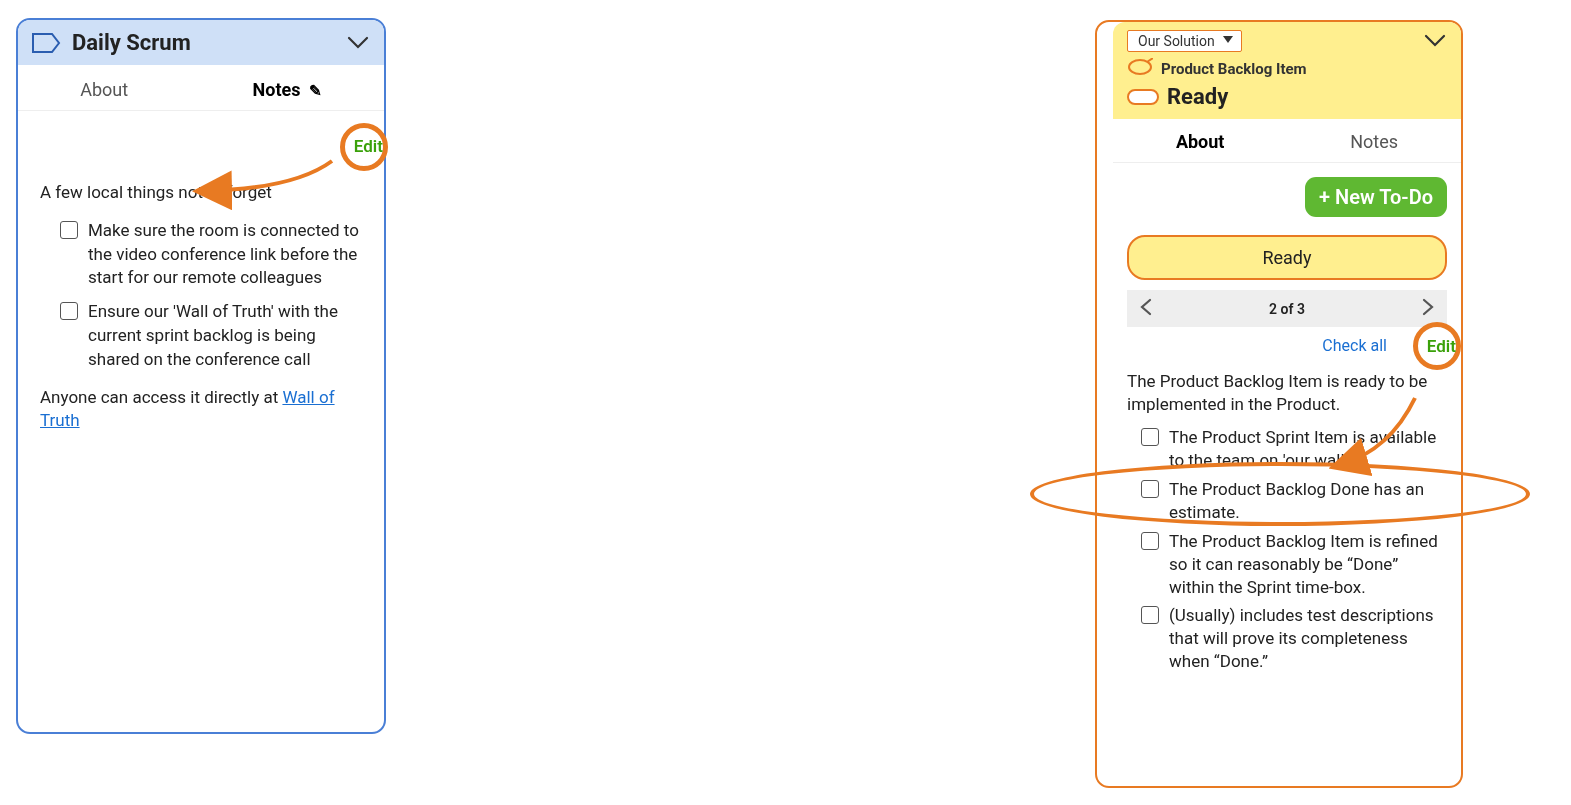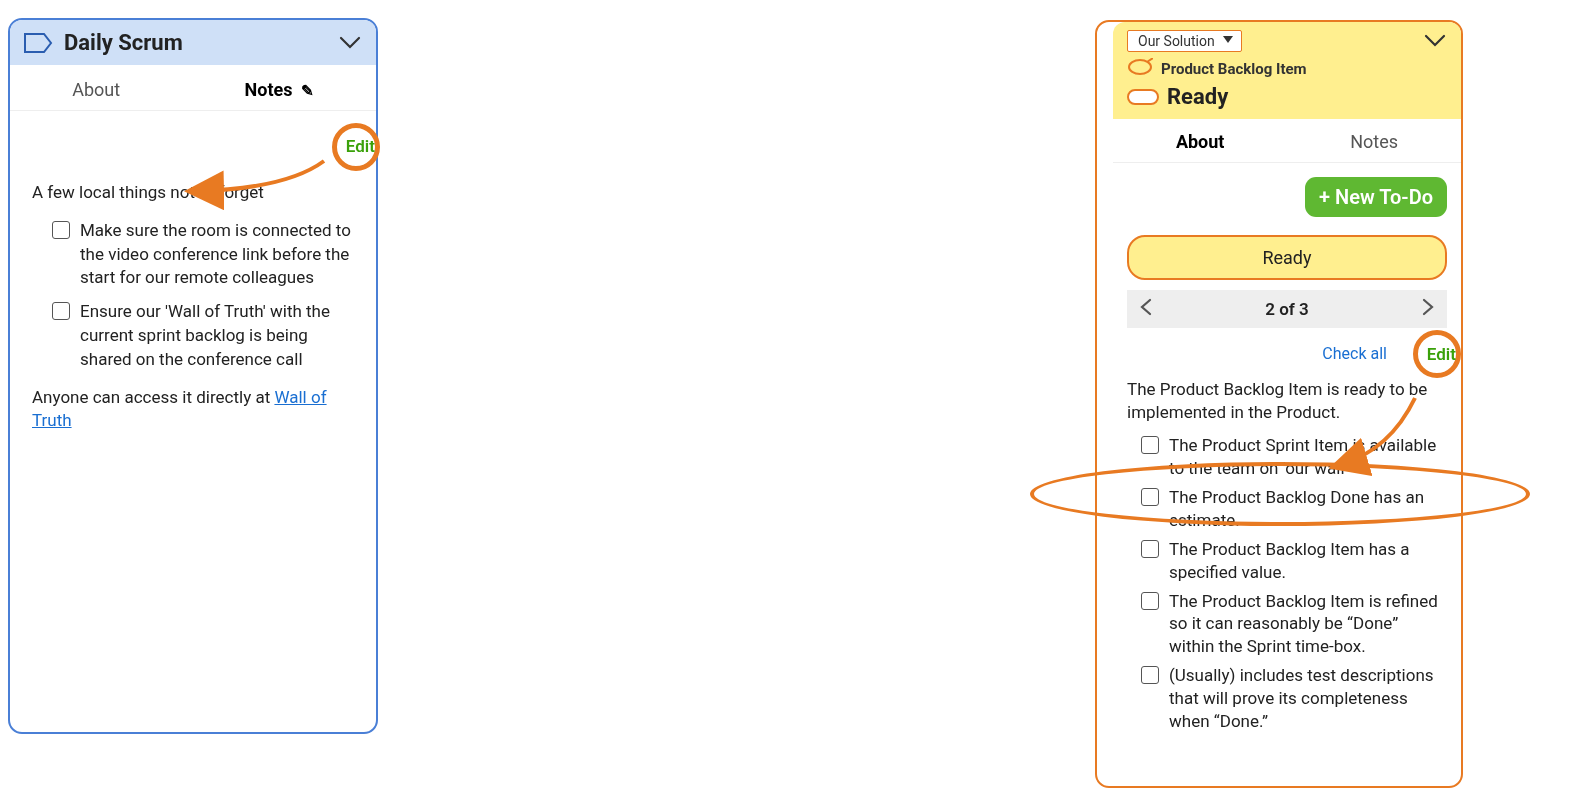--- a/index.html
+++ b/index.html
@@ -57,21 +57,21 @@
     color: #000000;
   }
   .card-body {
     padding: 14px 22px;
     position: relative;
   }
 
   
   .card-left {
     position: absolute;
-    left: 8px;
+    left: 16px;
     top: 18px;
     width: 370px;
     height: 716px;
     border: 2px solid var(--blue-border);
   }
   .card-left .card-header {
     background: var(--blue-header);
     border-top-left-radius: 12px;
     border-top-right-radius: 12px;
   }
@@ -190,23 +190,23 @@
     padding:10px 0;
     margin-bottom:10px;
     cursor:pointer;
   }
   .pager {
     background:#eee;
     display:flex;
     align-items:center;
     justify-content:space-between;
     padding:8px 12px;
-    font-size:17px;
+    font-size:14px;
     font-weight:600;
-    margin-bottom:10px;
+    margin-bottom:3px;
     gap:12px;
   }
   .pager .chev { cursor:pointer; color:#444; }
   .check-all { color: var(--link-blue); cursor:pointer; margin-right:6px; }
   .card-right .edit-circle { top: -28px; right: -24px; position:relative; display:inline-flex; vertical-align:middle; }
   .actions-wrap { position:relative; height:40px; }
   .actions-wrap .edit-circle { position:absolute; right:-14px; top:-8px; }
   .actions-wrap .check-all { position:absolute; right:54px; top:6px; }
 
   .intro-right { font-size:17px; margin-bottom:10px; line-height:1.35; }
@@ -354,24 +354,20 @@
       <li>
         <span class="chk"></span>
         <span>The Product Sprint Item is available to the team on 'our wall'</span>
       </li>
       <li>
         <span class="chk"></span>
         <span>The Product Backlog Done has an estimate.</span>
       </li>
       <li>
         <span class="chk"></span>
-        <span>The Product Backlog Item has a specified value.</span>
-      </li>
-      <li>
-        <span class="chk"></span>
         <span>The Product Backlog Item is refined so it can reasonably be “Done” within the Sprint time-box.</span>
       </li>
       <li>
         <span class="chk"></span>
         <span>(Usually) includes test descriptions that will prove its completeness when “Done.”</span>
       </li>
     </ul>
   </div>
 </div>
 

